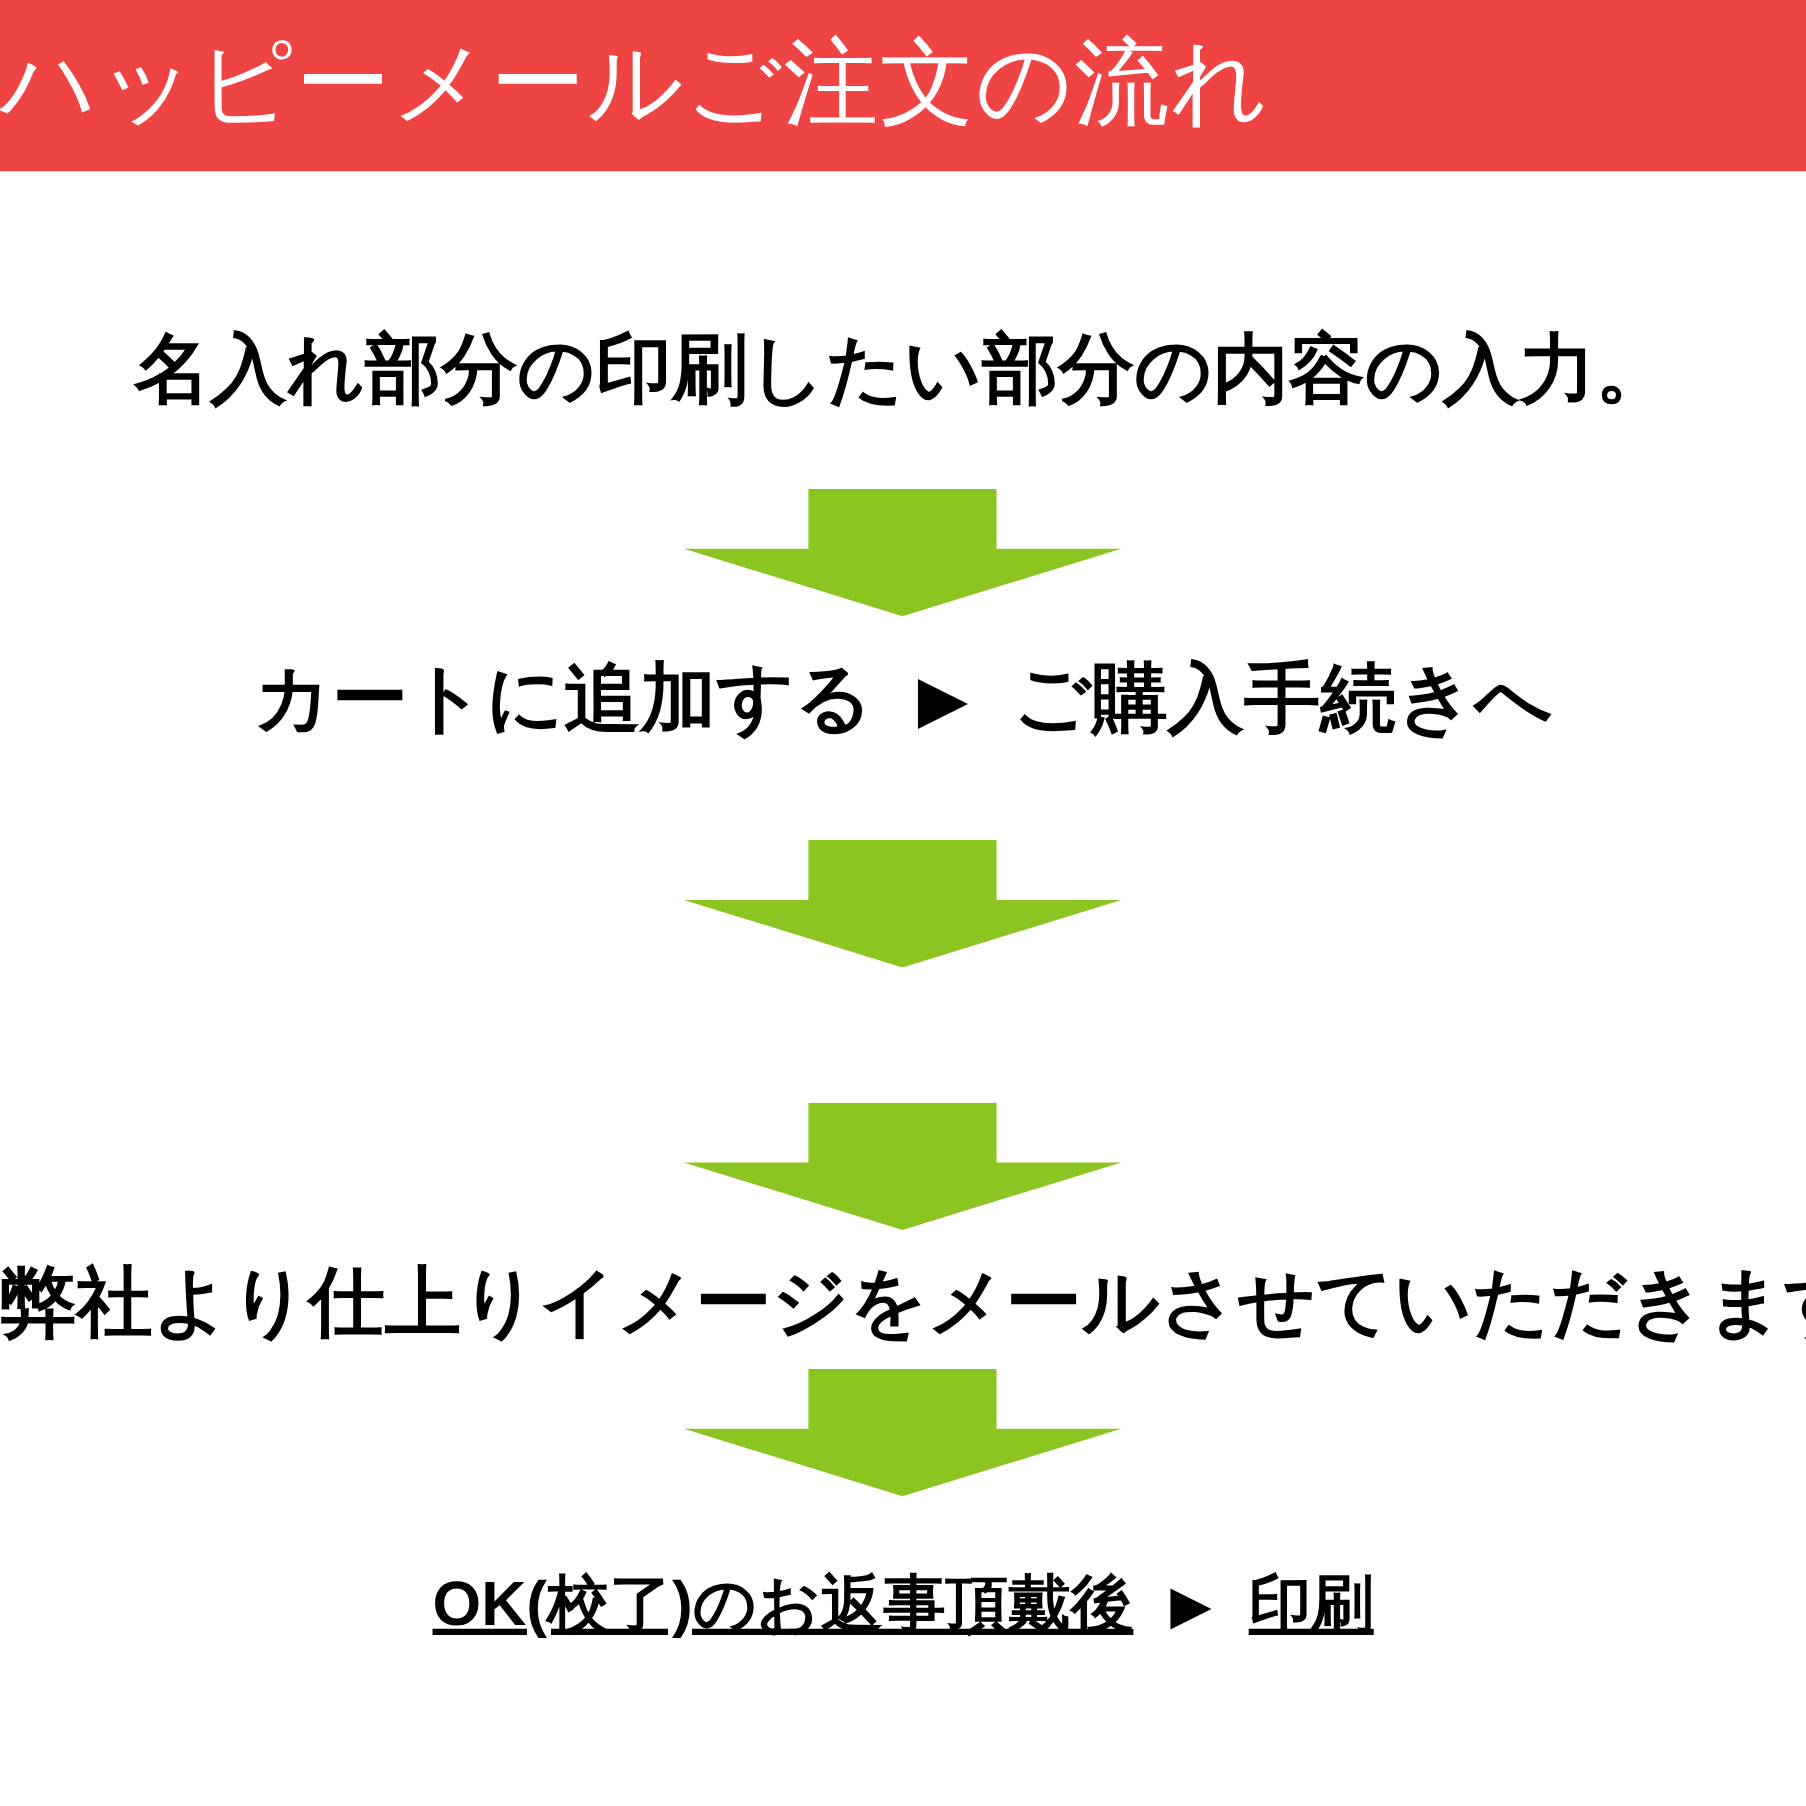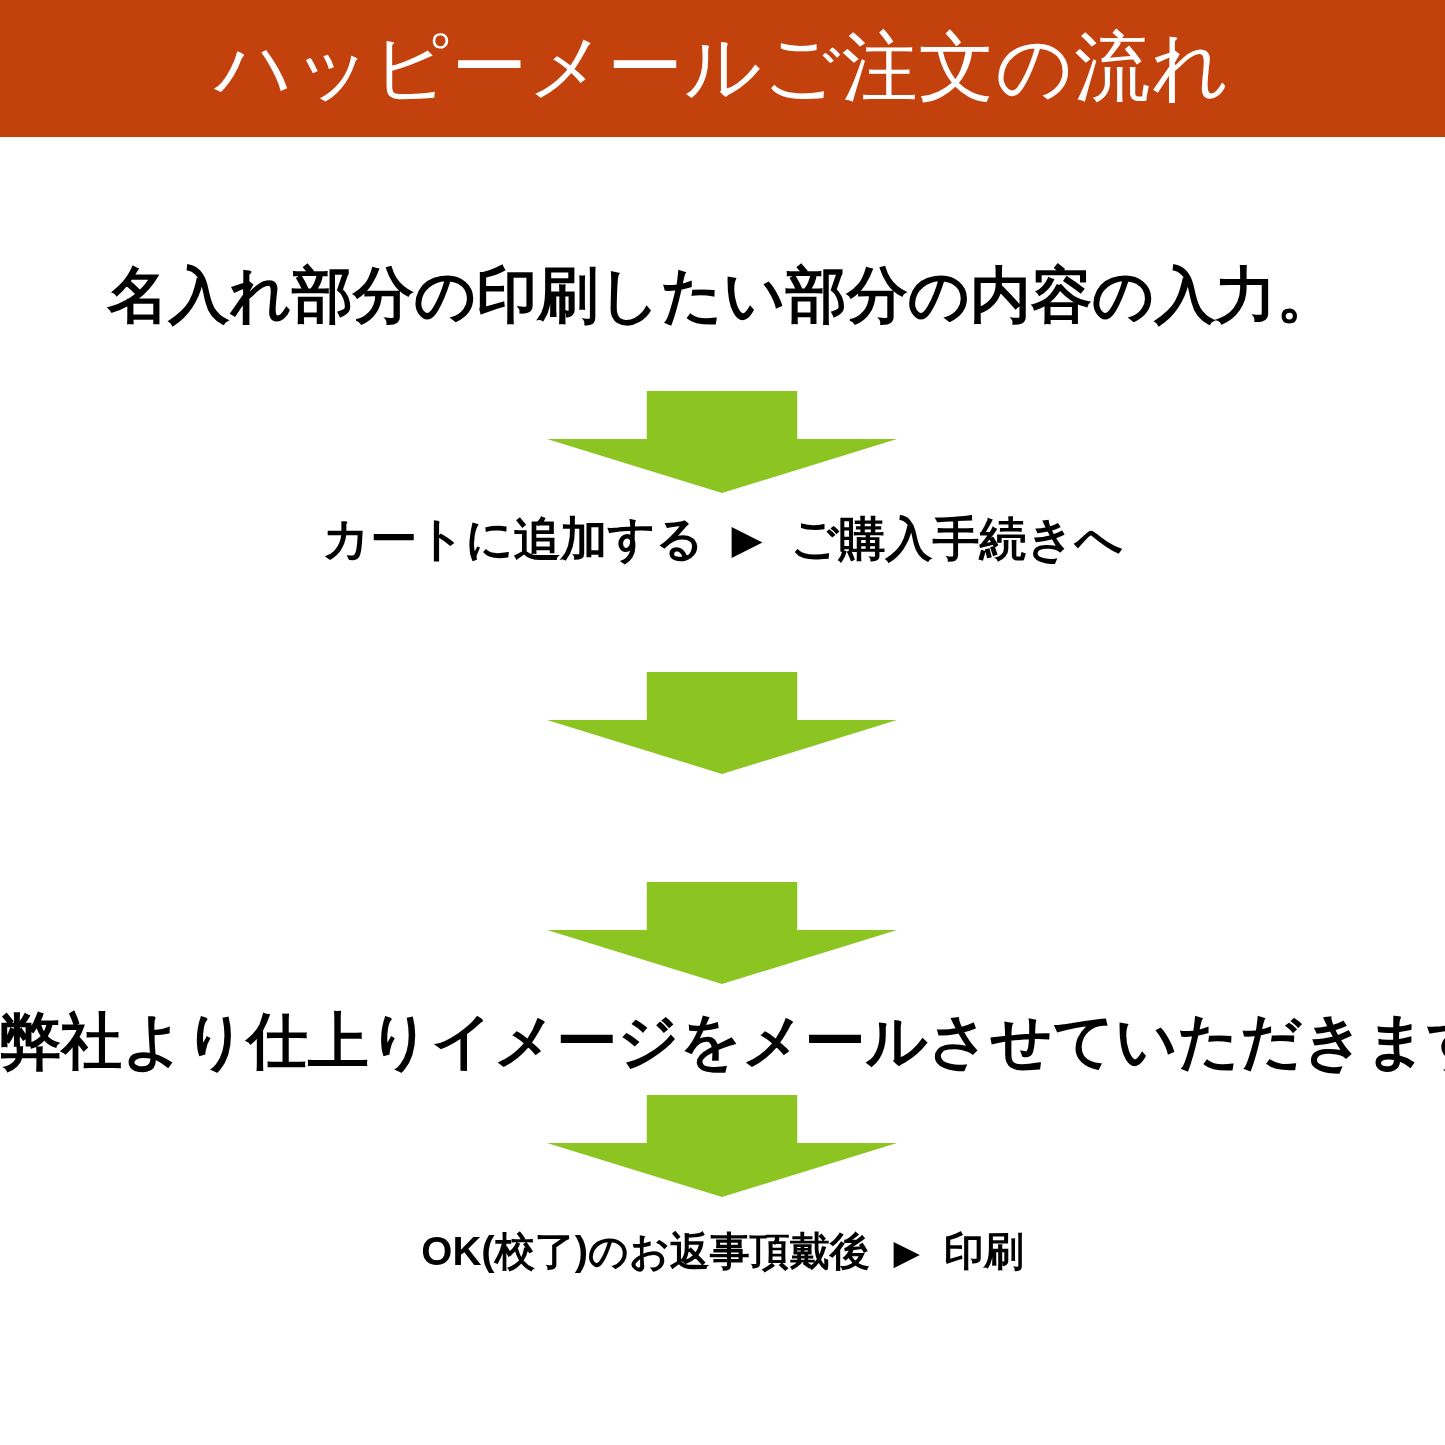--- a/index.html
+++ b/index.html
@@ -20,24 +20,24 @@
     overflow: hidden;
   }
 
   
   .header-banner {
     position: absolute;
     left: 0;
     top: 0;
     width: 1445px;
     height: 137px;
-    background: #c2410c;
+    background: #ef4444;
     display: flex;
     align-items: center;
-    justify-content: center;
+    justify-content: flex-start;
   }
   .header-title {
     color: #ffffff;
     font-size: 76px;
     font-weight: 300;
     letter-spacing: 1px;
     line-height: 1;
     white-space: nowrap;
     transform: translateY(-2px);
   }
@@ -72,24 +72,24 @@
     transform: translateY(-0.04em);
     padding: 0 0.20em;
   }
   .step .gap {
     display: inline-block;
     width: 0.42em;
   }
 
   
   .step-1 { top: 108px;  font-size: 61px; }
-  .step-2 { top: 359px;  font-size: 47px; }
+  .step-2 { top: 371px;  font-size: 61px; }
   .step-3 { top: 651px;  font-size: 61px; }
   .step-4 { top: 854px;  font-size: 61px; }
-  .step-5 { top: 1076px; font-size: 40px; }
+  .step-5 { top: 1102px; font-size: 50px; text-decoration: underline; }
 
   
   .arrow {
     position: absolute;
     width: 350px;
     height: 102px;
     background: #8cc521;
     -webkit-clip-path: polygon(28.5% 0%, 71.5% 0%, 71.5% 47%, 100% 47%, 50% 100%, 0% 47%, 28.5% 47%);
     clip-path: polygon(28.5% 0%, 71.5% 0%, 71.5% 47%, 100% 47%, 50% 100%, 0% 47%, 28.5% 47%);
     left: 547px;

